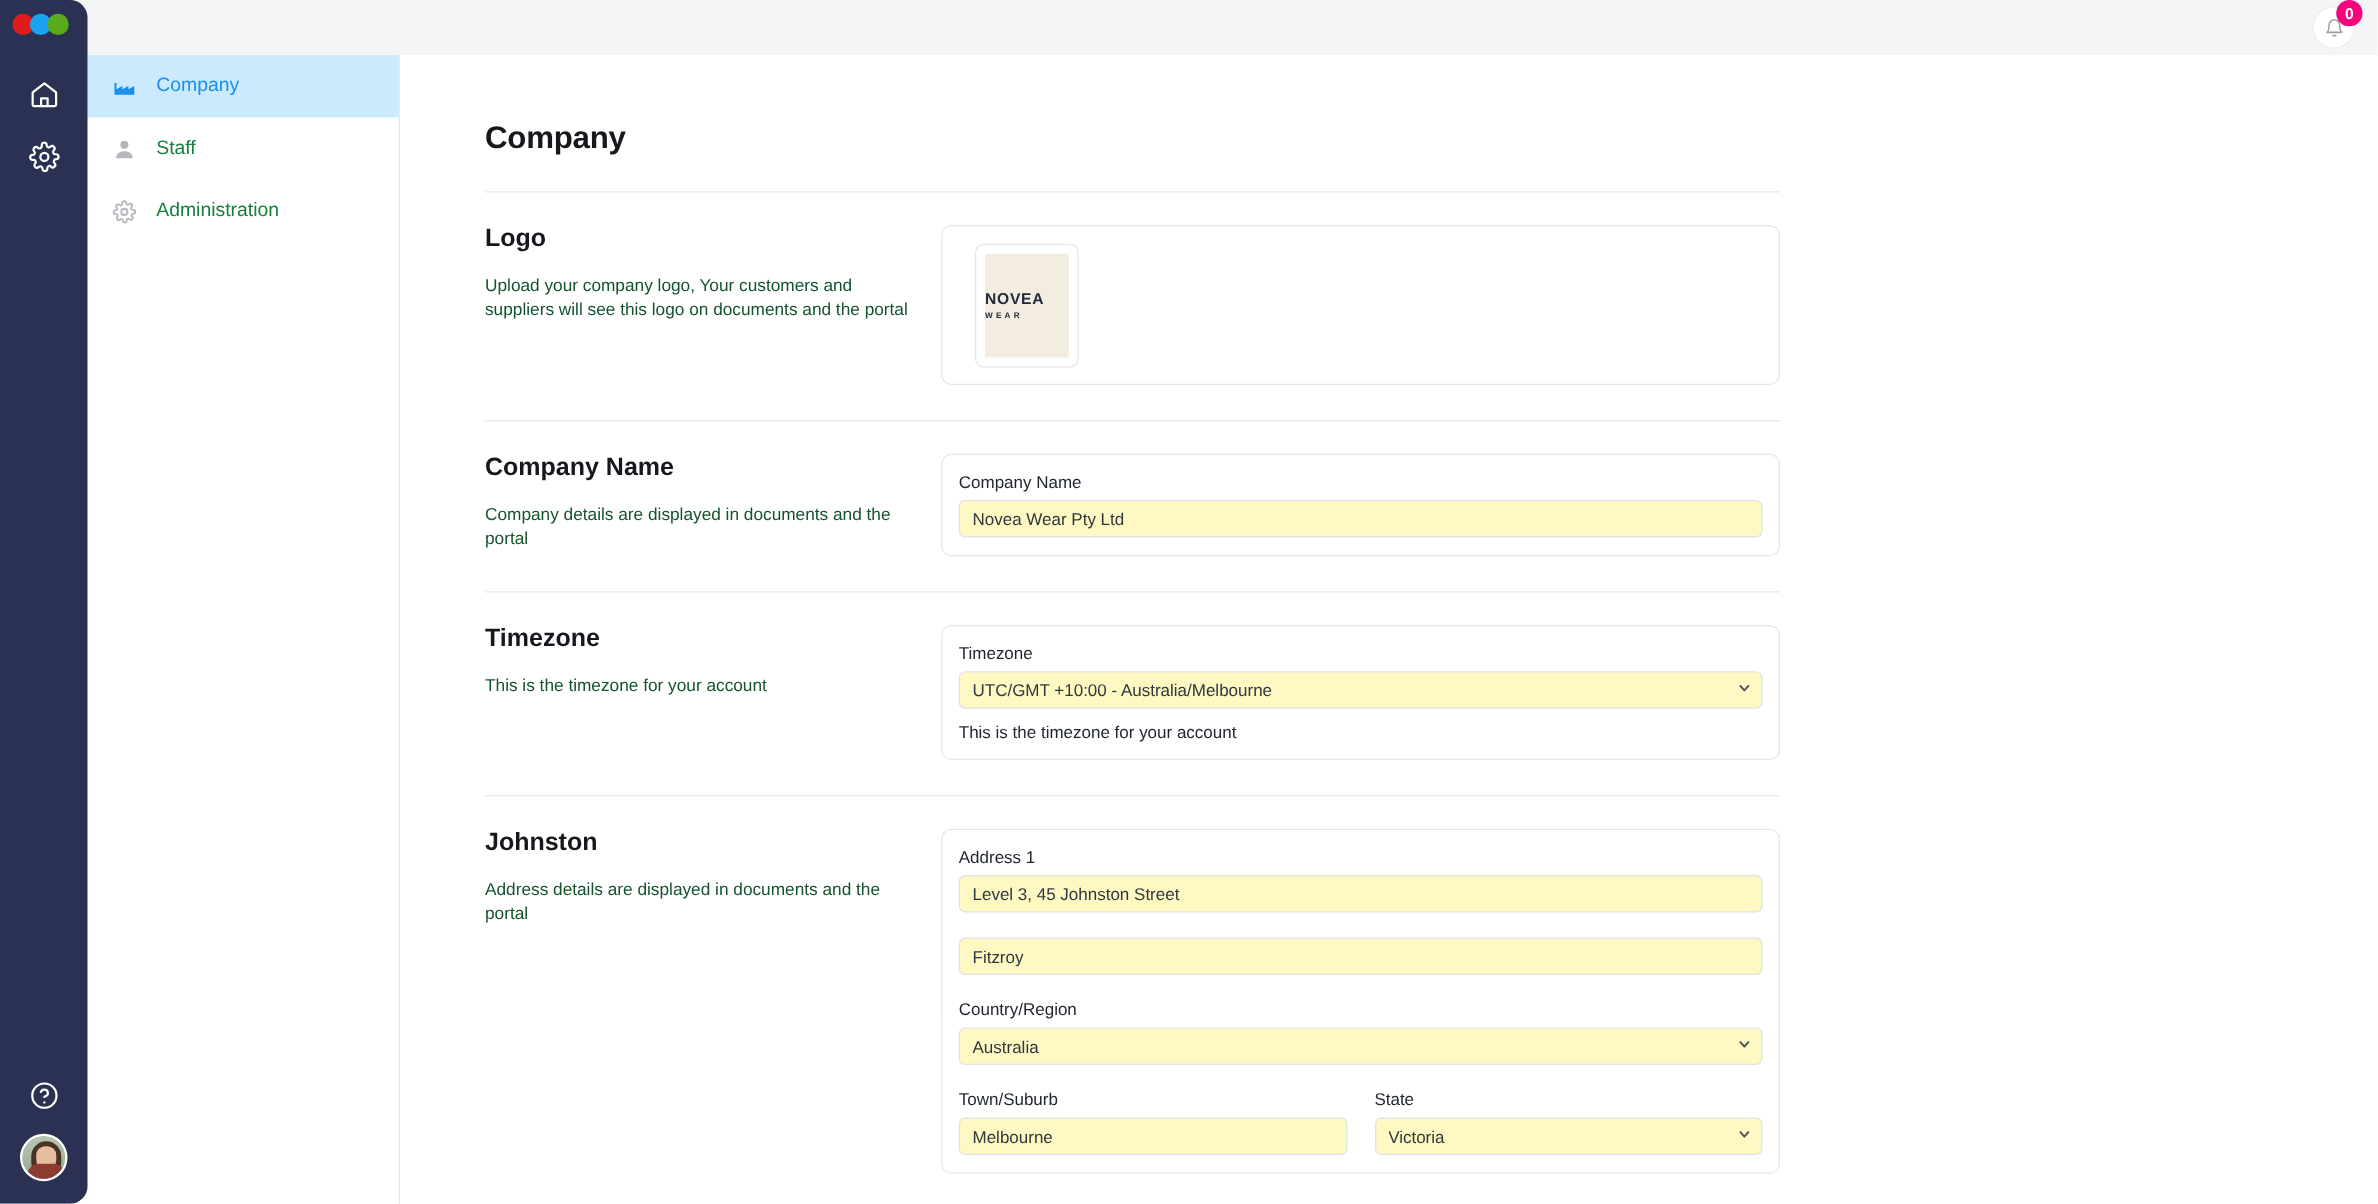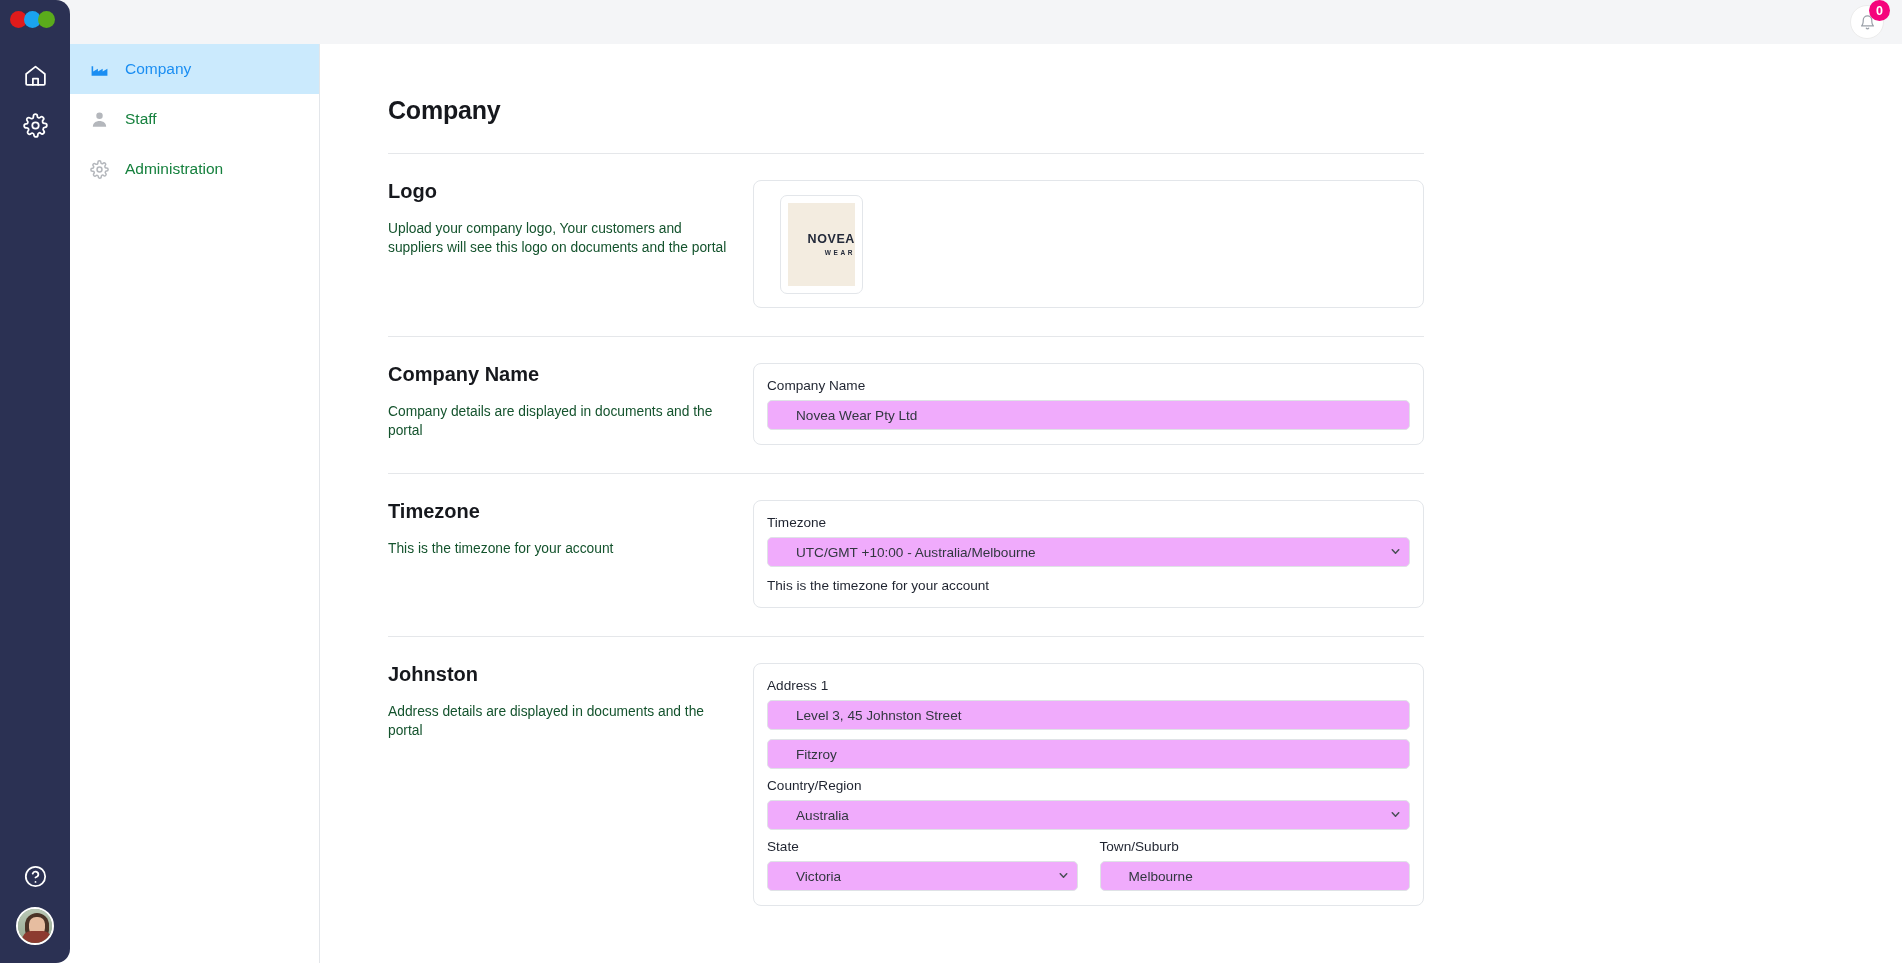--- a/index.html
+++ b/index.html
@@ -103,41 +103,41 @@
     background: #fff; padding: 14px 13px 14px 13px;
   }
   .card.logo-card { height: 128px; display:flex; align-items:center; padding-left: 26px; }
 
   .logo-box {
     width: 83px; height: 99px; border: 1px solid #e3e6ea; border-radius: 7px;
     padding: 7px; background: #fff; display:flex; align-items:center; justify-content:center;
   }
   .logo-inner {
     width: 100%; height: 100%; background: #f3ece0;
-    display: flex; flex-direction: column; align-items: flex-end; justify-content: center; gap: 3px;
+    display: flex; flex-direction: column; align-items: flex-start; justify-content: center; gap: 3px;
   }
   .logo-main { font-size: 12.5px; font-weight: 700; color: #232a3a; letter-spacing: 0.6px; }
   .logo-sub { font-size: 6.5px; font-weight: 600; color: #232a3a; letter-spacing: 2.6px; }
 
   .field-label { font-size: 13.6px; color: #1f2430; margin-bottom: 7px; }
   .field-help { font-size: 13.6px; color: #1f2430; margin-top: 11px; }
   .input, .select {
     width: 100%; height: 30px;
     border: 1px solid #dfe2e6; border-radius: 5px;
-    background: #f0abfc; font-size: 13.6px; color: #31373f;
-    padding: 0 28px; font-family: "Liberation Sans", sans-serif;
+    background: #fef9c3; font-size: 13.6px; color: #31373f;
+    padding: 0 10px; font-family: "Liberation Sans", sans-serif;
     outline: none;
   }
   .select { appearance: none; -webkit-appearance: none; padding-right: 26px; }
   .sel-wrap { position: relative; }
   .sel-wrap .chev {
     position: absolute; right: 9px; top: 50%; transform: translateY(-50%);
     pointer-events: none; color: #4a4f57;
   }
-  .mb12 { margin-bottom: 9px; }
+  .mb12 { margin-bottom: 20px; }
   .row2 { display: flex; gap: 22px; }
   .row2 > div { flex: 1; }
 </style>
 </head>
 <body>
 
 <div id="app">
 
   <div class="rail">
     <div class="traffic">
@@ -302,36 +302,36 @@
               </select>
               <span class="chev">
                 <svg width="11" height="11" viewBox="0 0 24 24" fill="none" stroke="#4a4f57" stroke-width="3.2" stroke-linecap="round" stroke-linejoin="round">
                     <path d="M5 8l7 8 7-8"></path>
                   </svg>
               </span>
             </div>
 
             <div class="row2">
               <div>
+                <div class="field-label">Town/Suburb</div>
+                <input class="input" type="text" value="Melbourne" style="">
+              </div>
+              <div>
                 <div class="field-label">State</div>
                 <div class="sel-wrap">
                   <select class="select">
                     <option>Victoria</option>
                   </select>
                   <span class="chev">
                     <svg width="11" height="11" viewBox="0 0 24 24" fill="none" stroke="#4a4f57" stroke-width="3.2" stroke-linecap="round" stroke-linejoin="round">
                         <path d="M5 8l7 8 7-8"></path>
                       </svg>
                   </span>
                 </div>
               </div>
-              <div>
-                <div class="field-label">Town/Suburb</div>
-                <input class="input" type="text" value="Melbourne" style="">
-              </div>
             </div>
           </div>
         </div>
       </div>
 
     </div>
   </div>
 
 </div>
 

